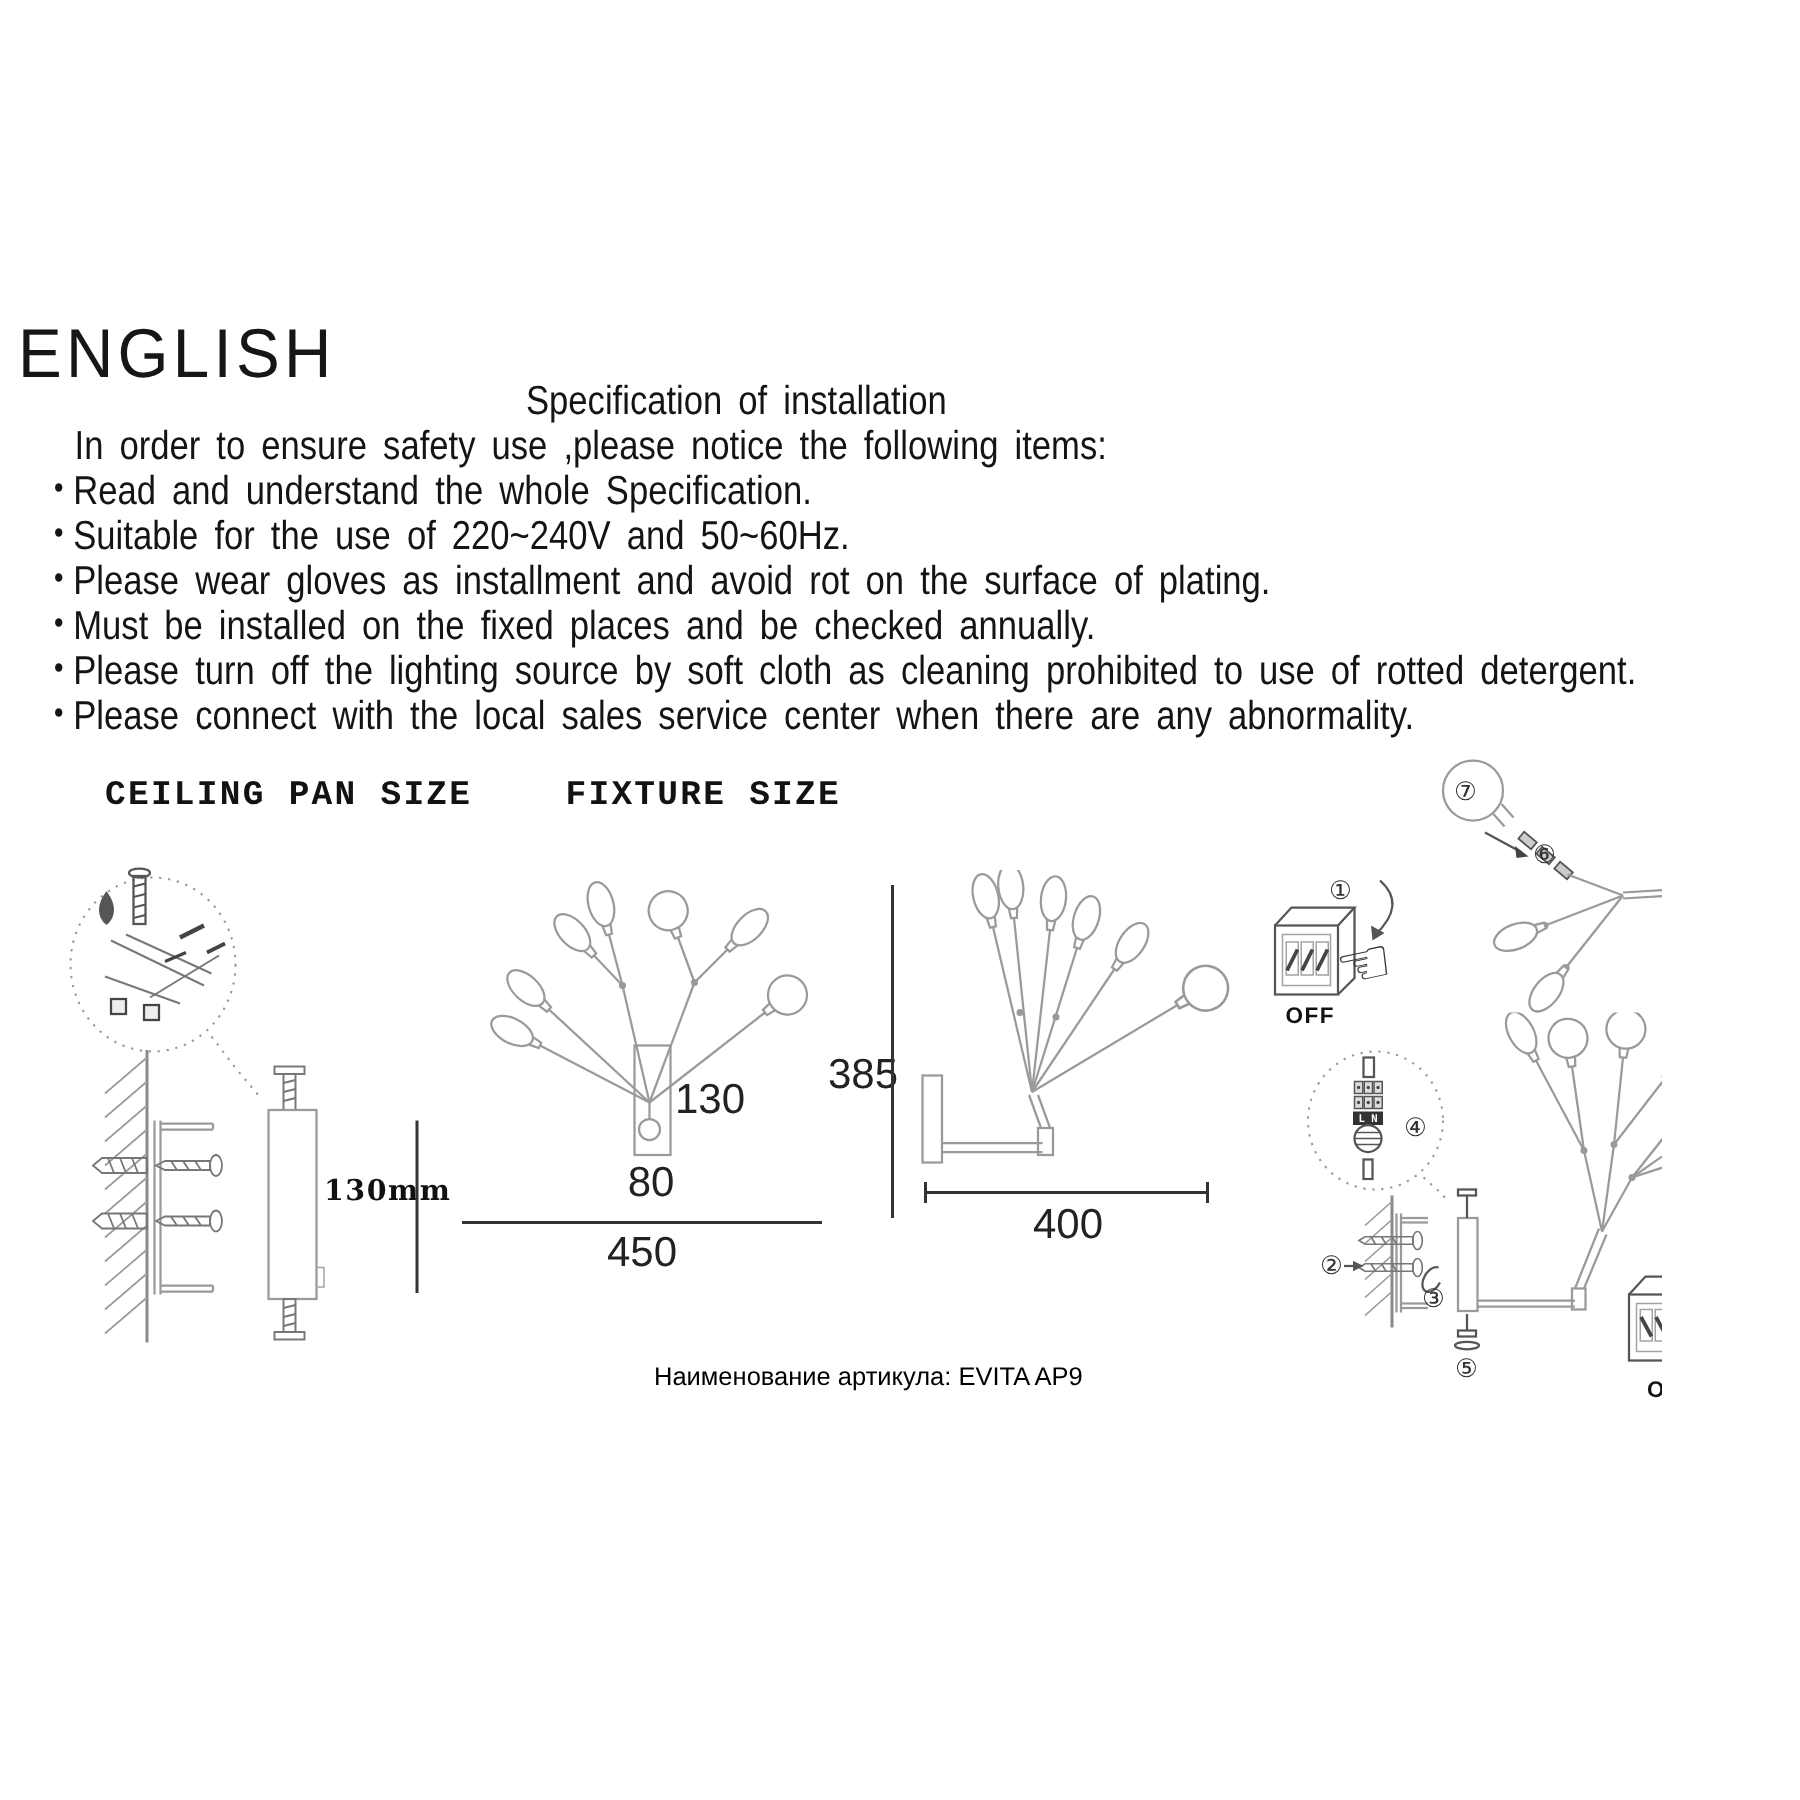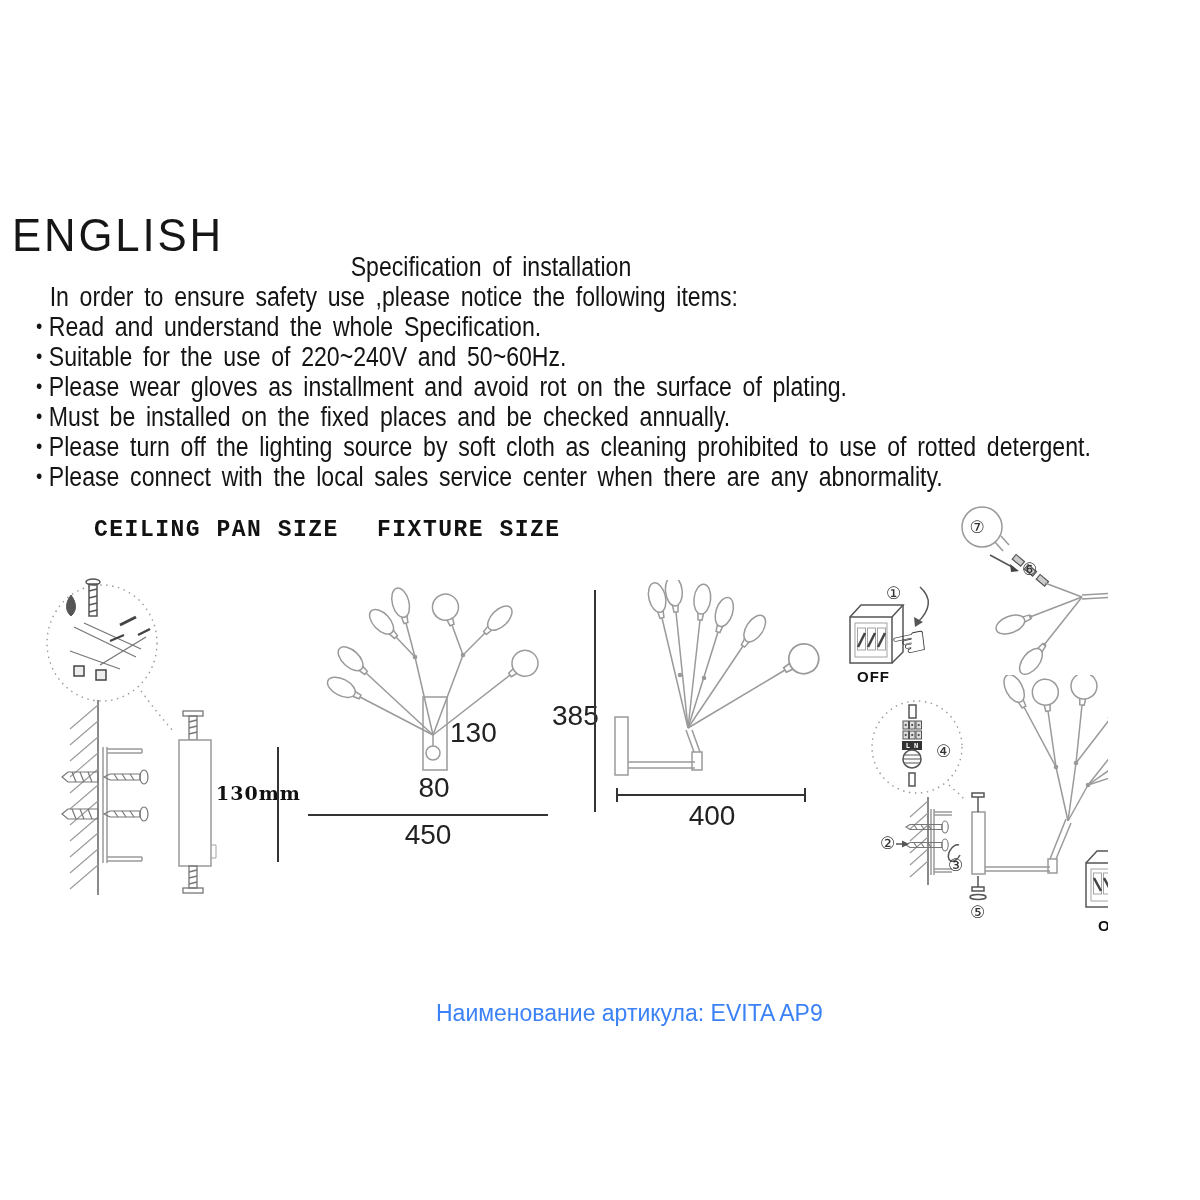--- a/index.html
+++ b/index.html
@@ -8,23 +8,23 @@
   #english{position:absolute;left:12px;top:208px;font-size:46px;letter-spacing:3px;color:#161616;
            transform:scaleX(0.95);transform-origin:0 0;font-weight:400;}
   .specs{position:absolute;left:36px;top:252px;width:1400px;transform:scaleX(0.855);
          transform-origin:0 0;font-size:27px;line-height:30px;word-spacing:5px;color:#141414;}
   .spec-title{margin-left:368px;}
   .spec-intro{margin-left:16px;}
   .bullet{position:relative;padding-left:15px;}
   .bullet::before{content:"•";position:absolute;left:0;top:-1px;font-size:21px;}
   .sec-h{position:absolute;font-family:"Liberation Mono",monospace;font-weight:bold;
          font-size:23px;letter-spacing:1.5px;color:#121212;}
-  #h-ceiling{left:70px;top:517px;margin-left:24px;}
+  #h-ceiling{left:70px;top:517px;}
   #h-fixture{left:377px;top:517px;text-align:right;}
-  .footer{position:absolute;left:436px;top:1000px;font-size:23px;color:#3b82f6;}
+  .footer{position:absolute;left:436px;top:908px;font-size:17px;color:#000000;}
   .draw{position:absolute;}
   svg text{user-select:none;}
   .dim{font-family:"Liberation Sans",sans-serif;font-size:28px;fill:#222;}
   .dimSmall{font-family:"DejaVu Serif",serif;font-weight:bold;font-size:19px;fill:#111;letter-spacing:1px;}
   .step{font-family:"DejaVu Sans",sans-serif;font-size:17px;fill:#333;}
   .swlabel{font-family:"Liberation Sans",sans-serif;font-weight:bold;font-size:15px;fill:#111;letter-spacing:1px;}
   .hand{font-family:"DejaVu Sans",sans-serif;font-size:42px;fill:#333;}
   .tlabel{font-family:"DejaVu Sans Mono",monospace;font-size:7px;font-weight:bold;fill:#fff;}
   .ln{stroke:#9a9a9a;stroke-width:1.5;fill:none;}
   .lnthin{stroke:#a3a3a3;stroke-width:1;fill:none;}

